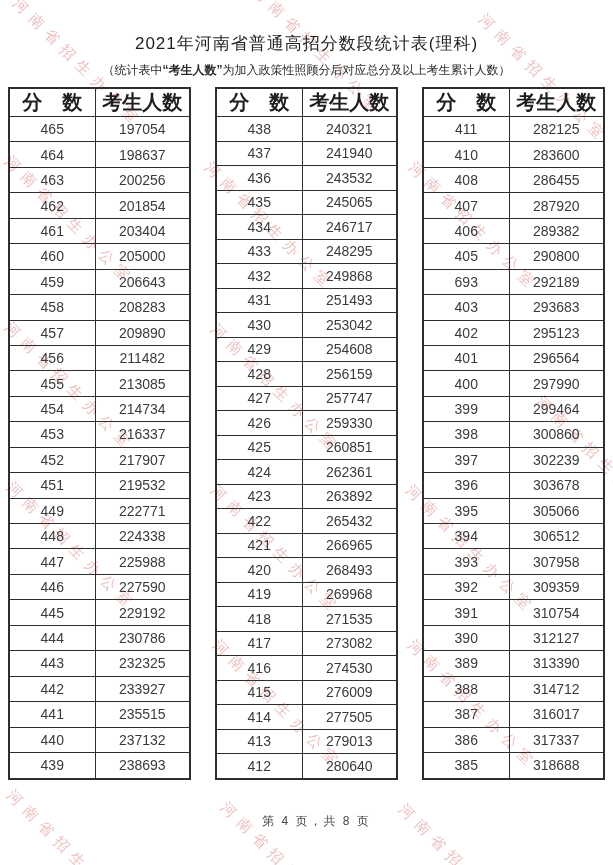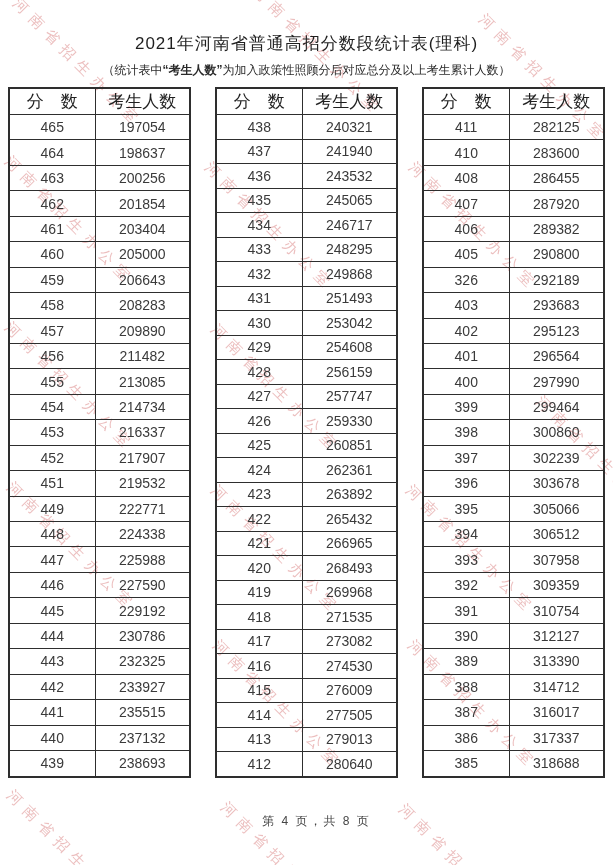--- a/index.html
+++ b/index.html
@@ -62,22 +62,22 @@
   table.score-table th,
   table.score-table td{
     border:1px solid #2e2e2e;
     text-align:center;
     padding:0;
     background:transparent;
   }
   table.score-table{border:2px solid #2e2e2e;}
   table.score-table th{
     height:25px;
-    font-size:17px;
-    font-weight:400;
+    font-size:20px;
+    font-weight:700;
     color:#1f1f1f;
   }
   table.score-table td{
     height:23.5px;
     font-size:14px;
     color:#3a3a3a;
   }
   col.score-col{width:86px;}
   col.count-col{width:95px;}
   .page-footer{
@@ -395,21 +395,21 @@
             </tr>
             <tr>
               <td>406</td>
               <td>289382</td>
             </tr>
             <tr>
               <td>405</td>
               <td>290800</td>
             </tr>
             <tr>
-              <td>326</td>
+              <td>693</td>
               <td>292189</td>
             </tr>
             <tr>
               <td>403</td>
               <td>293683</td>
             </tr>
             <tr>
               <td>402</td>
               <td>295123</td>
             </tr>

